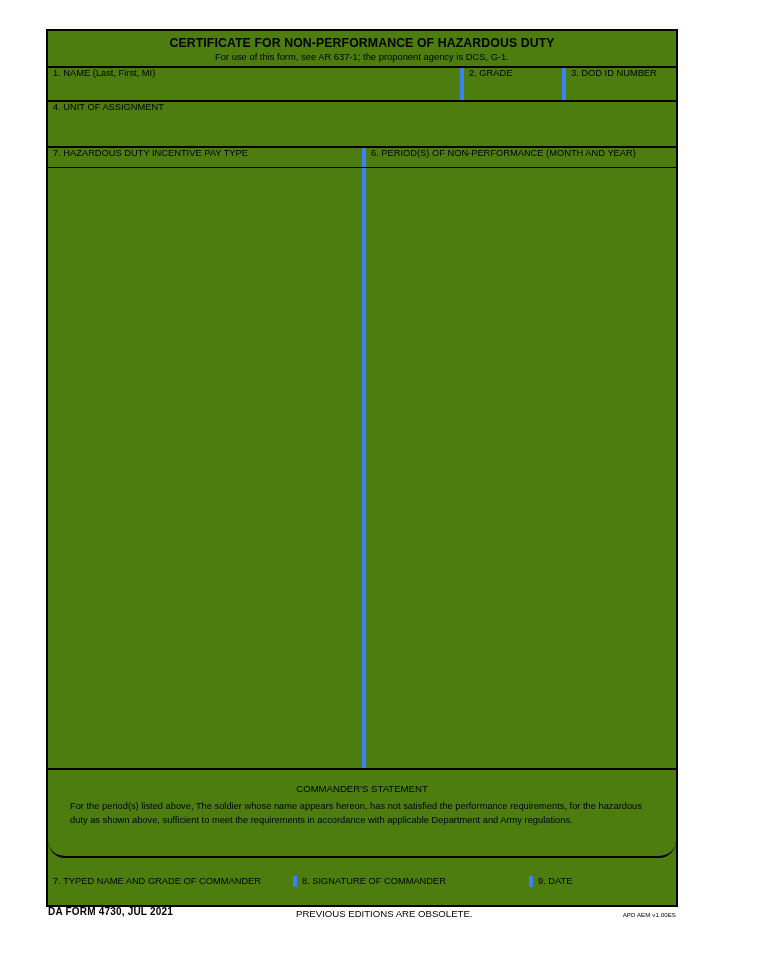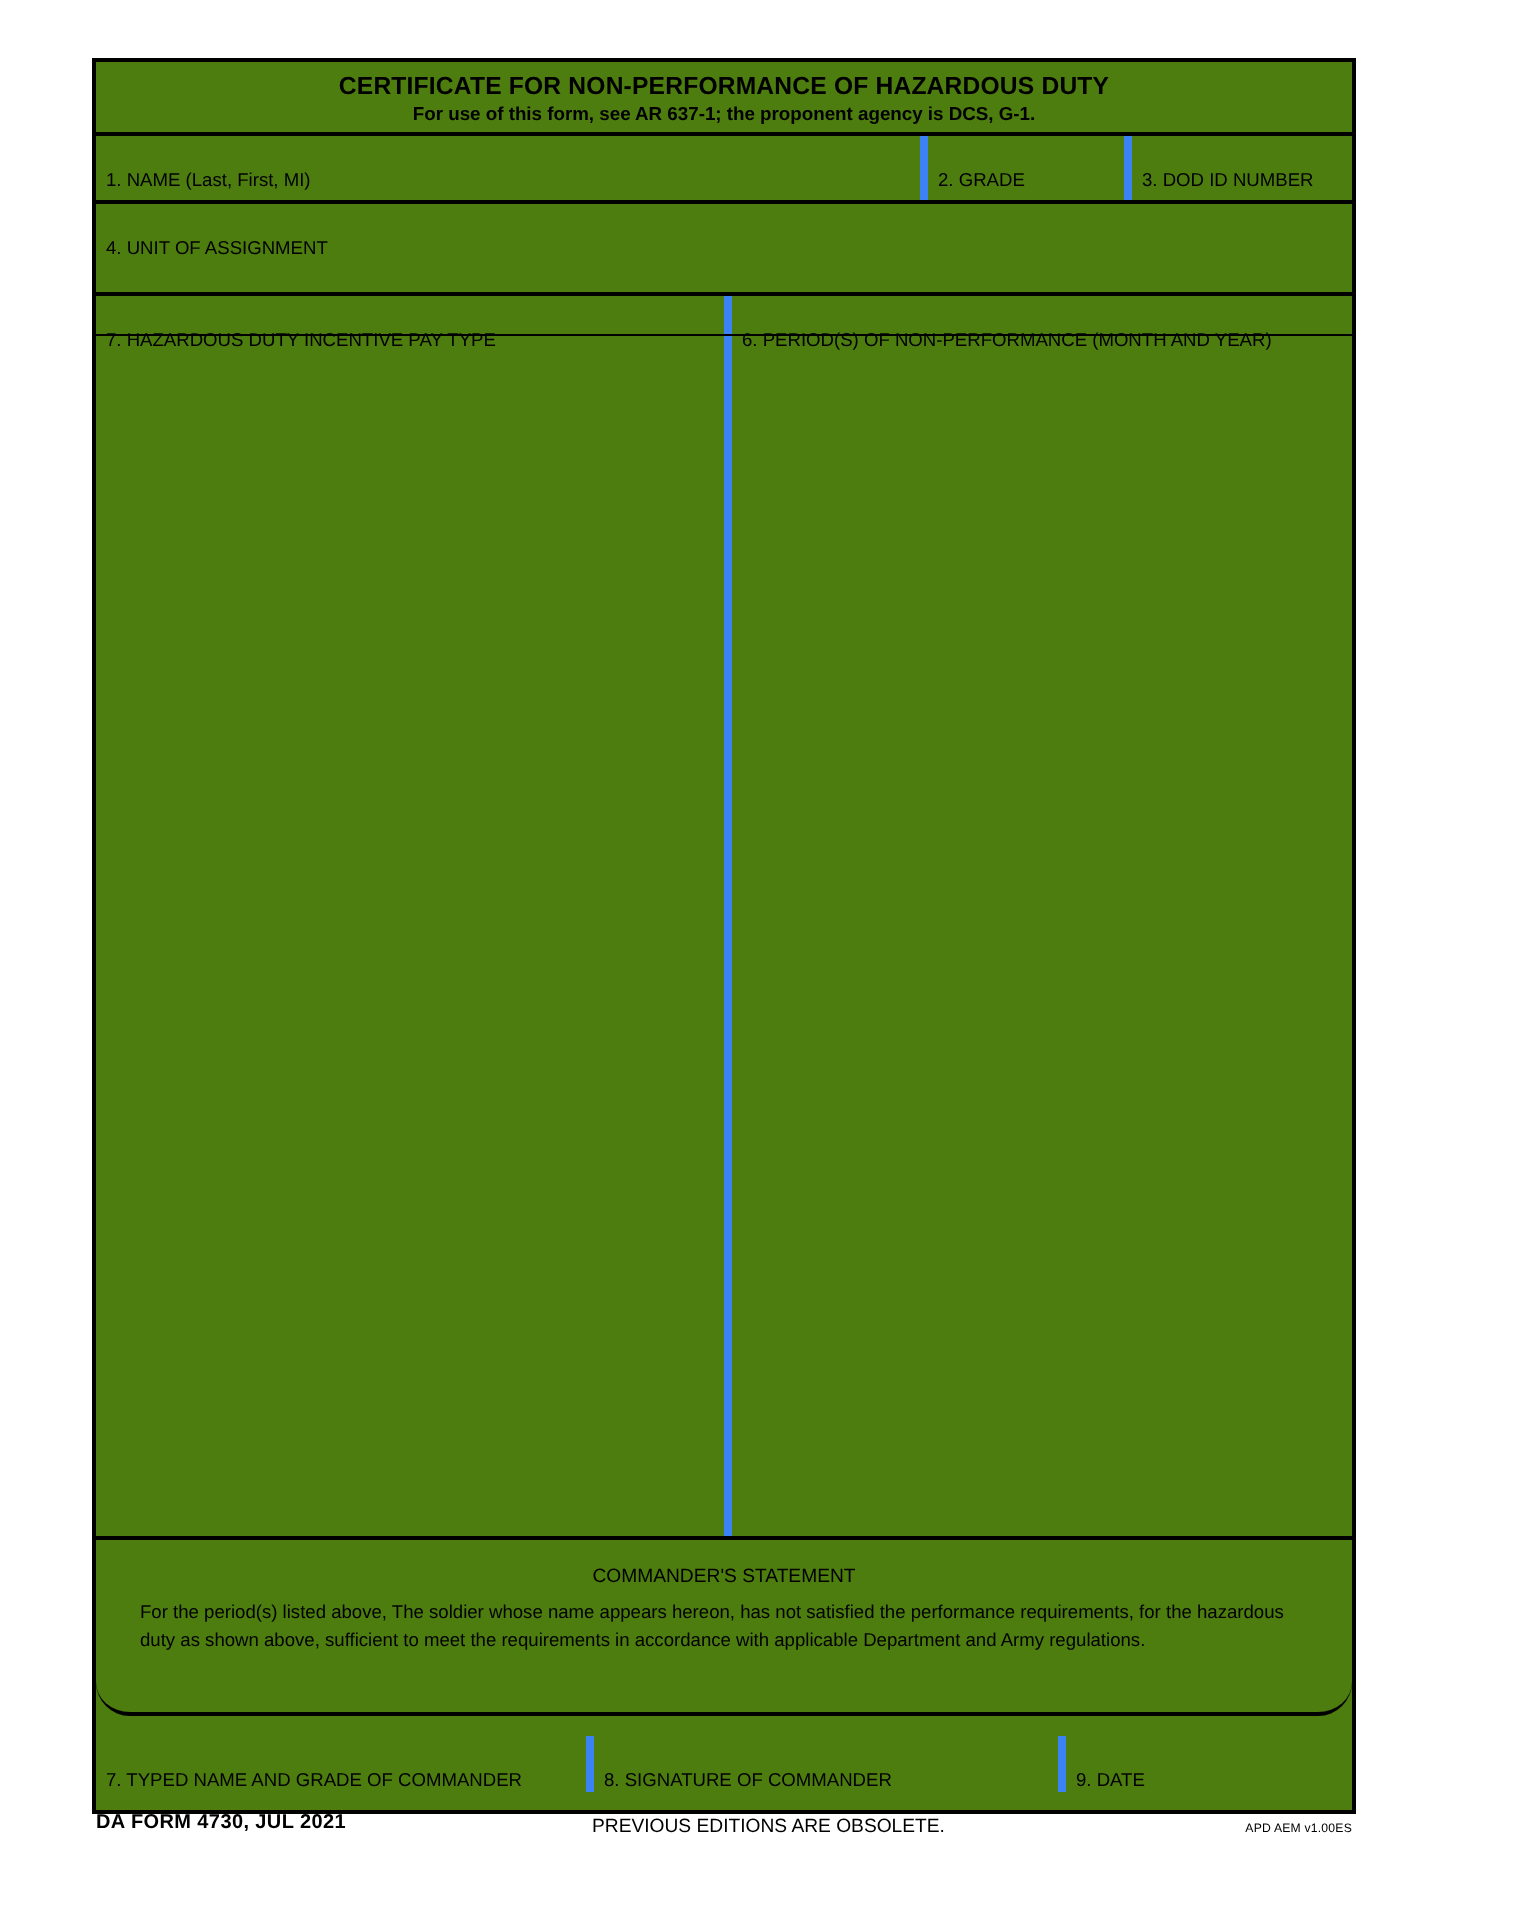--- a/index.html
+++ b/index.html
@@ -29,21 +29,21 @@
   }
 
   .row {
     display: flex;
     box-sizing: border-box;
     width: 100%;
   }
   .cell {
     box-sizing: border-box;
     position: relative;
-    padding: 17px 0 0 5px;
+    padding: 0 0 0 5px;
   }
   .vline {
     border-left: 4px solid #3b82f6;
   }
   .hline-bottom {
     border-bottom: 1px solid #000;
   }
   .hline-bottom-thick {
     border-bottom: 2px solid #000;
   }
@@ -56,21 +56,21 @@
   }
   #form-title {
     font-size: 12.3px;
     font-weight: bold;
     letter-spacing: 0.1px;
     line-height: 14px;
     white-space: nowrap;
   }
   #form-subtitle {
     font-size: 9.4px;
-    font-weight: bold;
+    font-weight: normal;
     line-height: 12px;
     margin-top: 1px;
     white-space: nowrap;
     text-align: center;
   }
 
   
   .caption {
     font-size: 9.3px;
     line-height: 11px;

